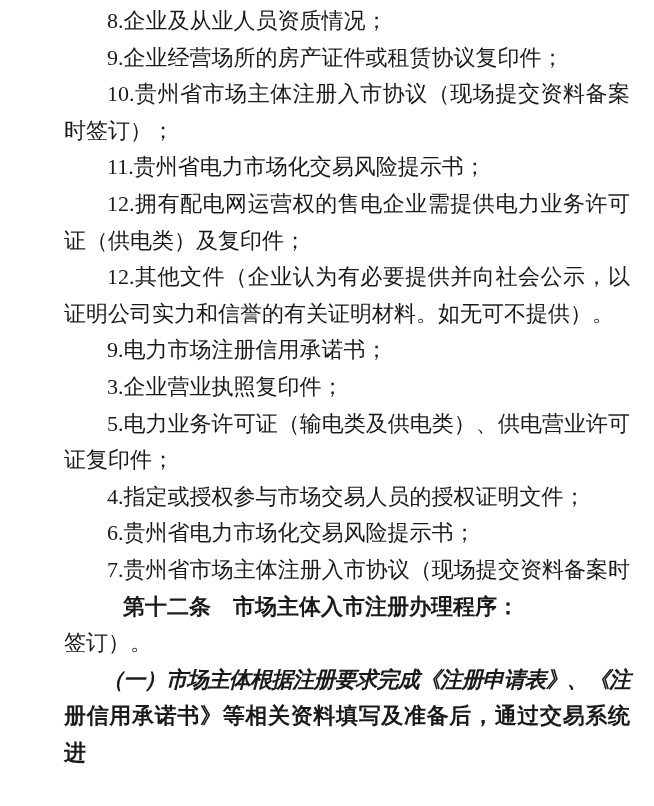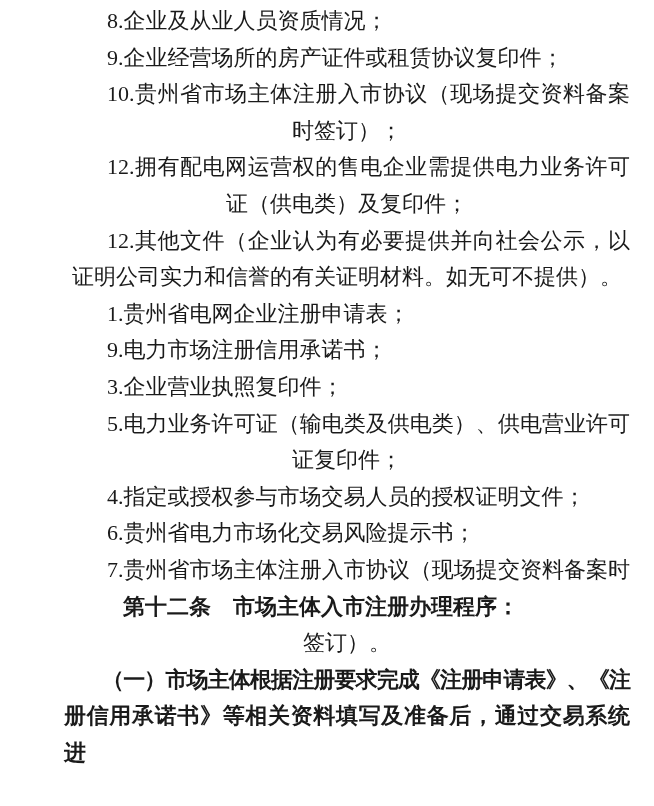--- a/index.html
+++ b/index.html
@@ -29,43 +29,43 @@
   }
   
   .line.item    { padding-left: 43px; }
   
   .line.sec     { padding-left: 31px; }
   
   .line.heading { padding-left: 59px; }
   
   .line.sub     { padding-left: 38px; }
   
-  .line.cont    { padding-left: 0; text-align: center; }
+  .line.cont    { padding-left: 0; }
   
   .line.fill {
     text-align: justify;
     text-align-last: justify;
   }
   
-  .line.tight { letter-spacing: -1px; }
+  .line.tight { letter-spacing: -1px; font-style: italic; }
   .line.bold  { font-weight: 600; }
 </style>
 </head>
 <body>
 
 <div class="page">
     <div class="line item">8.企业及从业人员资质情况；</div>
     <div class="line item">9.企业经营场所的房产证件或租赁协议复印件；</div>
     <div class="line item fill">10.贵州省市场主体注册入市协议（现场提交资料备案</div>
     <div class="line cont">时签订）；</div>
+    <div class="line item">11.贵州省电力市场化交易风险提示书；</div>
     <div class="line item fill">12.拥有配电网运营权的售电企业需提供电力业务许可</div>
     <div class="line cont">证（供电类）及复印件；</div>
     <div class="line item fill">12.其他文件（企业认为有必要提供并向社会公示，以</div>
     <div class="line cont">证明公司实力和信誉的有关证明材料。如无可不提供）。</div>
-    <div class="line item">1.贵州省电网企业注册申请表；</div>
     <div class="line item">9.电力市场注册信用承诺书；</div>
     <div class="line item">3.企业营业执照复印件；</div>
     <div class="line item fill">5.电力业务许可证（输电类及供电类）、供电营业许可</div>
     <div class="line cont">证复印件；</div>
     <div class="line item">4.指定或授权参与市场交易人员的授权证明文件；</div>
     <div class="line item">6.贵州省电力市场化交易风险提示书；</div>
     <div class="line item fill">7.贵州省市场主体注册入市协议（现场提交资料备案时</div>
     <div class="line heading bold">第十二条　市场主体入市注册办理程序：</div>
     <div class="line cont">签订）。</div>
     <div class="line sub fill bold tight">（一）市场主体根据注册要求完成《注册申请表》、《注</div>

